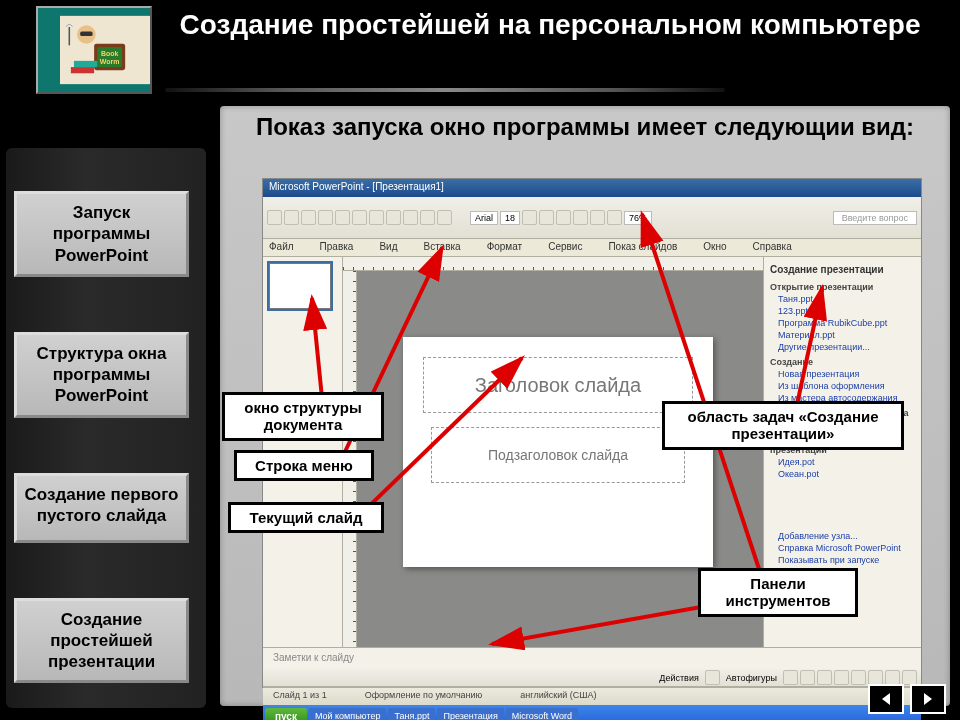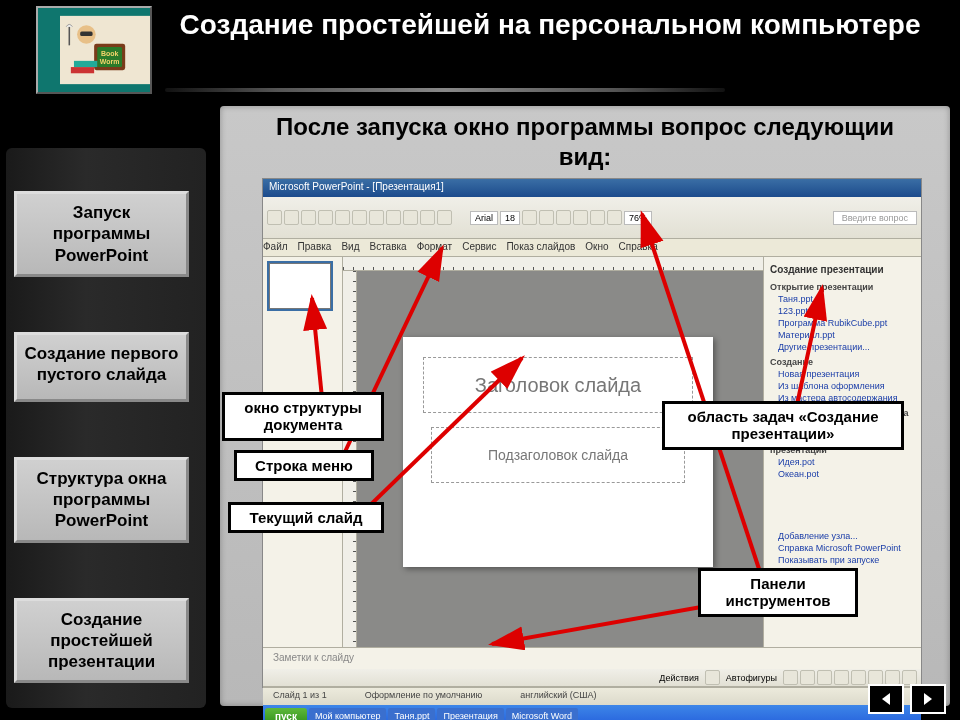--- a/index.html
+++ b/index.html
@@ -106,22 +106,22 @@
   .pp-toolbar .ico {
     width: 15px; height: 15px;
     background: #e8e6da;
     border: 1px solid #c0bfb2;
     border-radius: 2px;
   }
   .pp-menubar {
     height: 18px;
     background: #ece9d8;
     font-size: 10px;
-    display: flex; gap: 10px;
-    padding: 2px 0;
+    display: flex; gap: 26px;
+    padding: 2px 6px;
     border-bottom: 1px solid #b0aea0;
     color: #333;
   }
   .pp-body {
     display: flex;
     height: 390px;
   }
   .pp-outline {
     width: 80px;
     background: #f4f2e8;
@@ -266,27 +266,27 @@
     <path d="M8 14 Q12 8 16 14" fill="#eee" stroke="#888"></path>
   </svg>
 </div>
 
 <div class="title">Создание простейшей на персональном компьютере</div>
 <div class="title-underline"></div>
 
 <div class="sidebar-panel"></div>
 <div class="sidebar">
   <div class="side-btn">Запуск программы PowerPoint</div>
+  <div class="side-btn">Структура окна программы PowerPoint</div>
   <div class="side-btn">Создание первого пустого слайда</div>
-  <div class="side-btn">Структура окна программы PowerPoint</div>
   <div class="side-btn">Создание простейшей презентации</div>
 </div>
 
 <div class="content">
-  <div class="content-title">После запуска окно программы вопрос следующии вид:</div>
+  <div class="content-title">Показ запуска окно программы имеет следующии вид:</div>
 
   <div class="screenshot-wrap">
     <div class="pp-titlebar">Microsoft PowerPoint - [Презентация1]</div>
 
     <div class="pp-toolbar">
       <span class="ico"></span>
       <span class="ico"></span>
       <span class="ico"></span>
       <span class="ico"></span>
       <span class="ico"></span>

